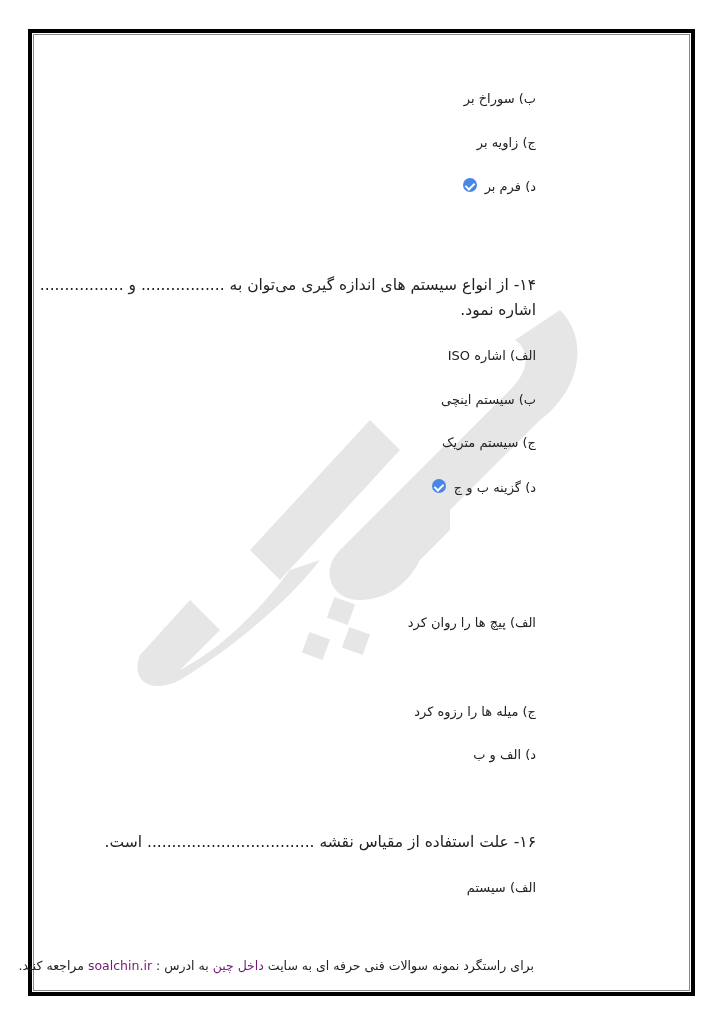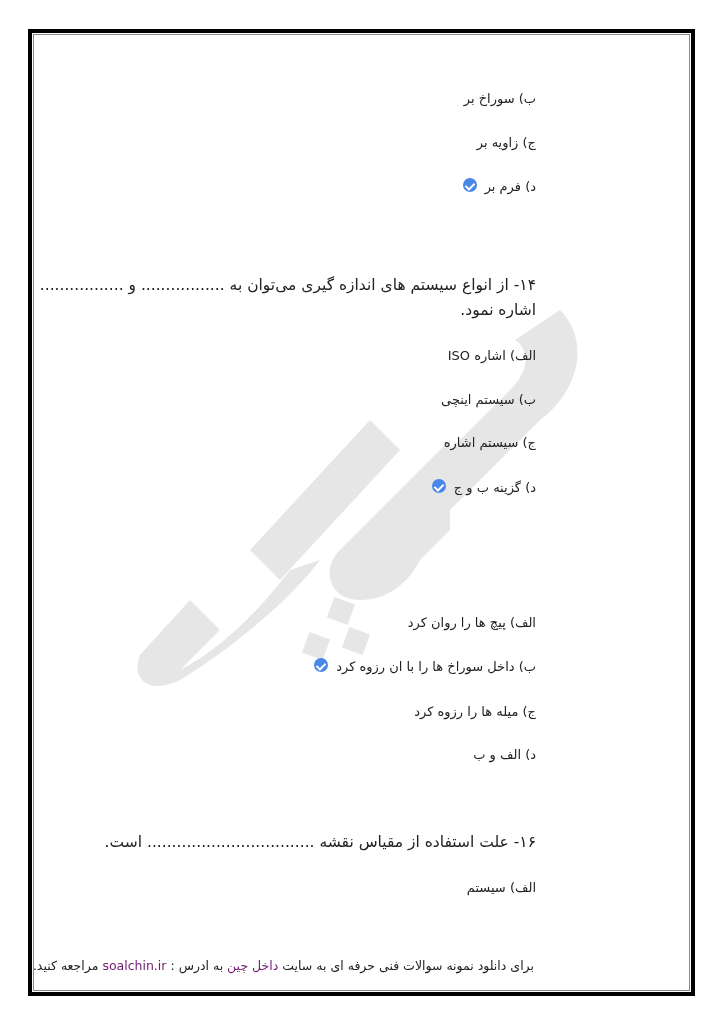--- a/index.html
+++ b/index.html
@@ -59,44 +59,40 @@
   <div class="line q" style="top:301px">
     <span>اشاره نمود.</span>
   </div>
   <div class="line" style="top:348px">
     <span>الف) اشاره ISO</span>
   </div>
   <div class="line" style="top:392px">
     <span>ب) سیستم اینچی</span>
   </div>
   <div class="line" style="top:435px">
-    <span>ج) سیستم اشاره</span>
+    <span>ج) سیستم متریک</span>
   </div>
   <div class="line" style="top:479px">
     <span>د)  گزینه ب و ج</span>
     <span class="check"></span>
   </div>
 
   <div class="line" style="top:615px">
     <span>الف) پیچ ها را روان کرد</span>
-  </div>
-  <div class="line" style="top:658px">
-    <span>ب) داخل سوراخ ها را با ان رزوه کرد</span>
-    <span class="check"></span>
   </div>
   <div class="line" style="top:704px">
     <span>ج) میله ها را رزوه کرد</span>
   </div>
   <div class="line" style="top:747px">
     <span>د) الف و ب</span>
   </div>
 
   <div class="line q" style="top:833px">
     <span>۱۶- علت استفاده از مقیاس نقشه .................................. است.</span>
   </div>
   <div class="line" style="top:880px">
     <span>الف) سیستم</span>
   </div>
 
   <div class="footer">
-    <span>برای دانلود نمونه سوالات فنی حرفه ای به سایت </span><span class="red">داخل چین</span><span> به ادرس : </span><span class="red">soalchin.ir</span><span> مراجعه کنید.</span>
+    <span>برای راستگرد نمونه سوالات فنی حرفه ای به سایت </span><span class="red">داخل چین</span><span> به ادرس : </span><span class="red">soalchin.ir</span><span> مراجعه کنید.</span>
   </div>
 </div>
 
 </body></html>

